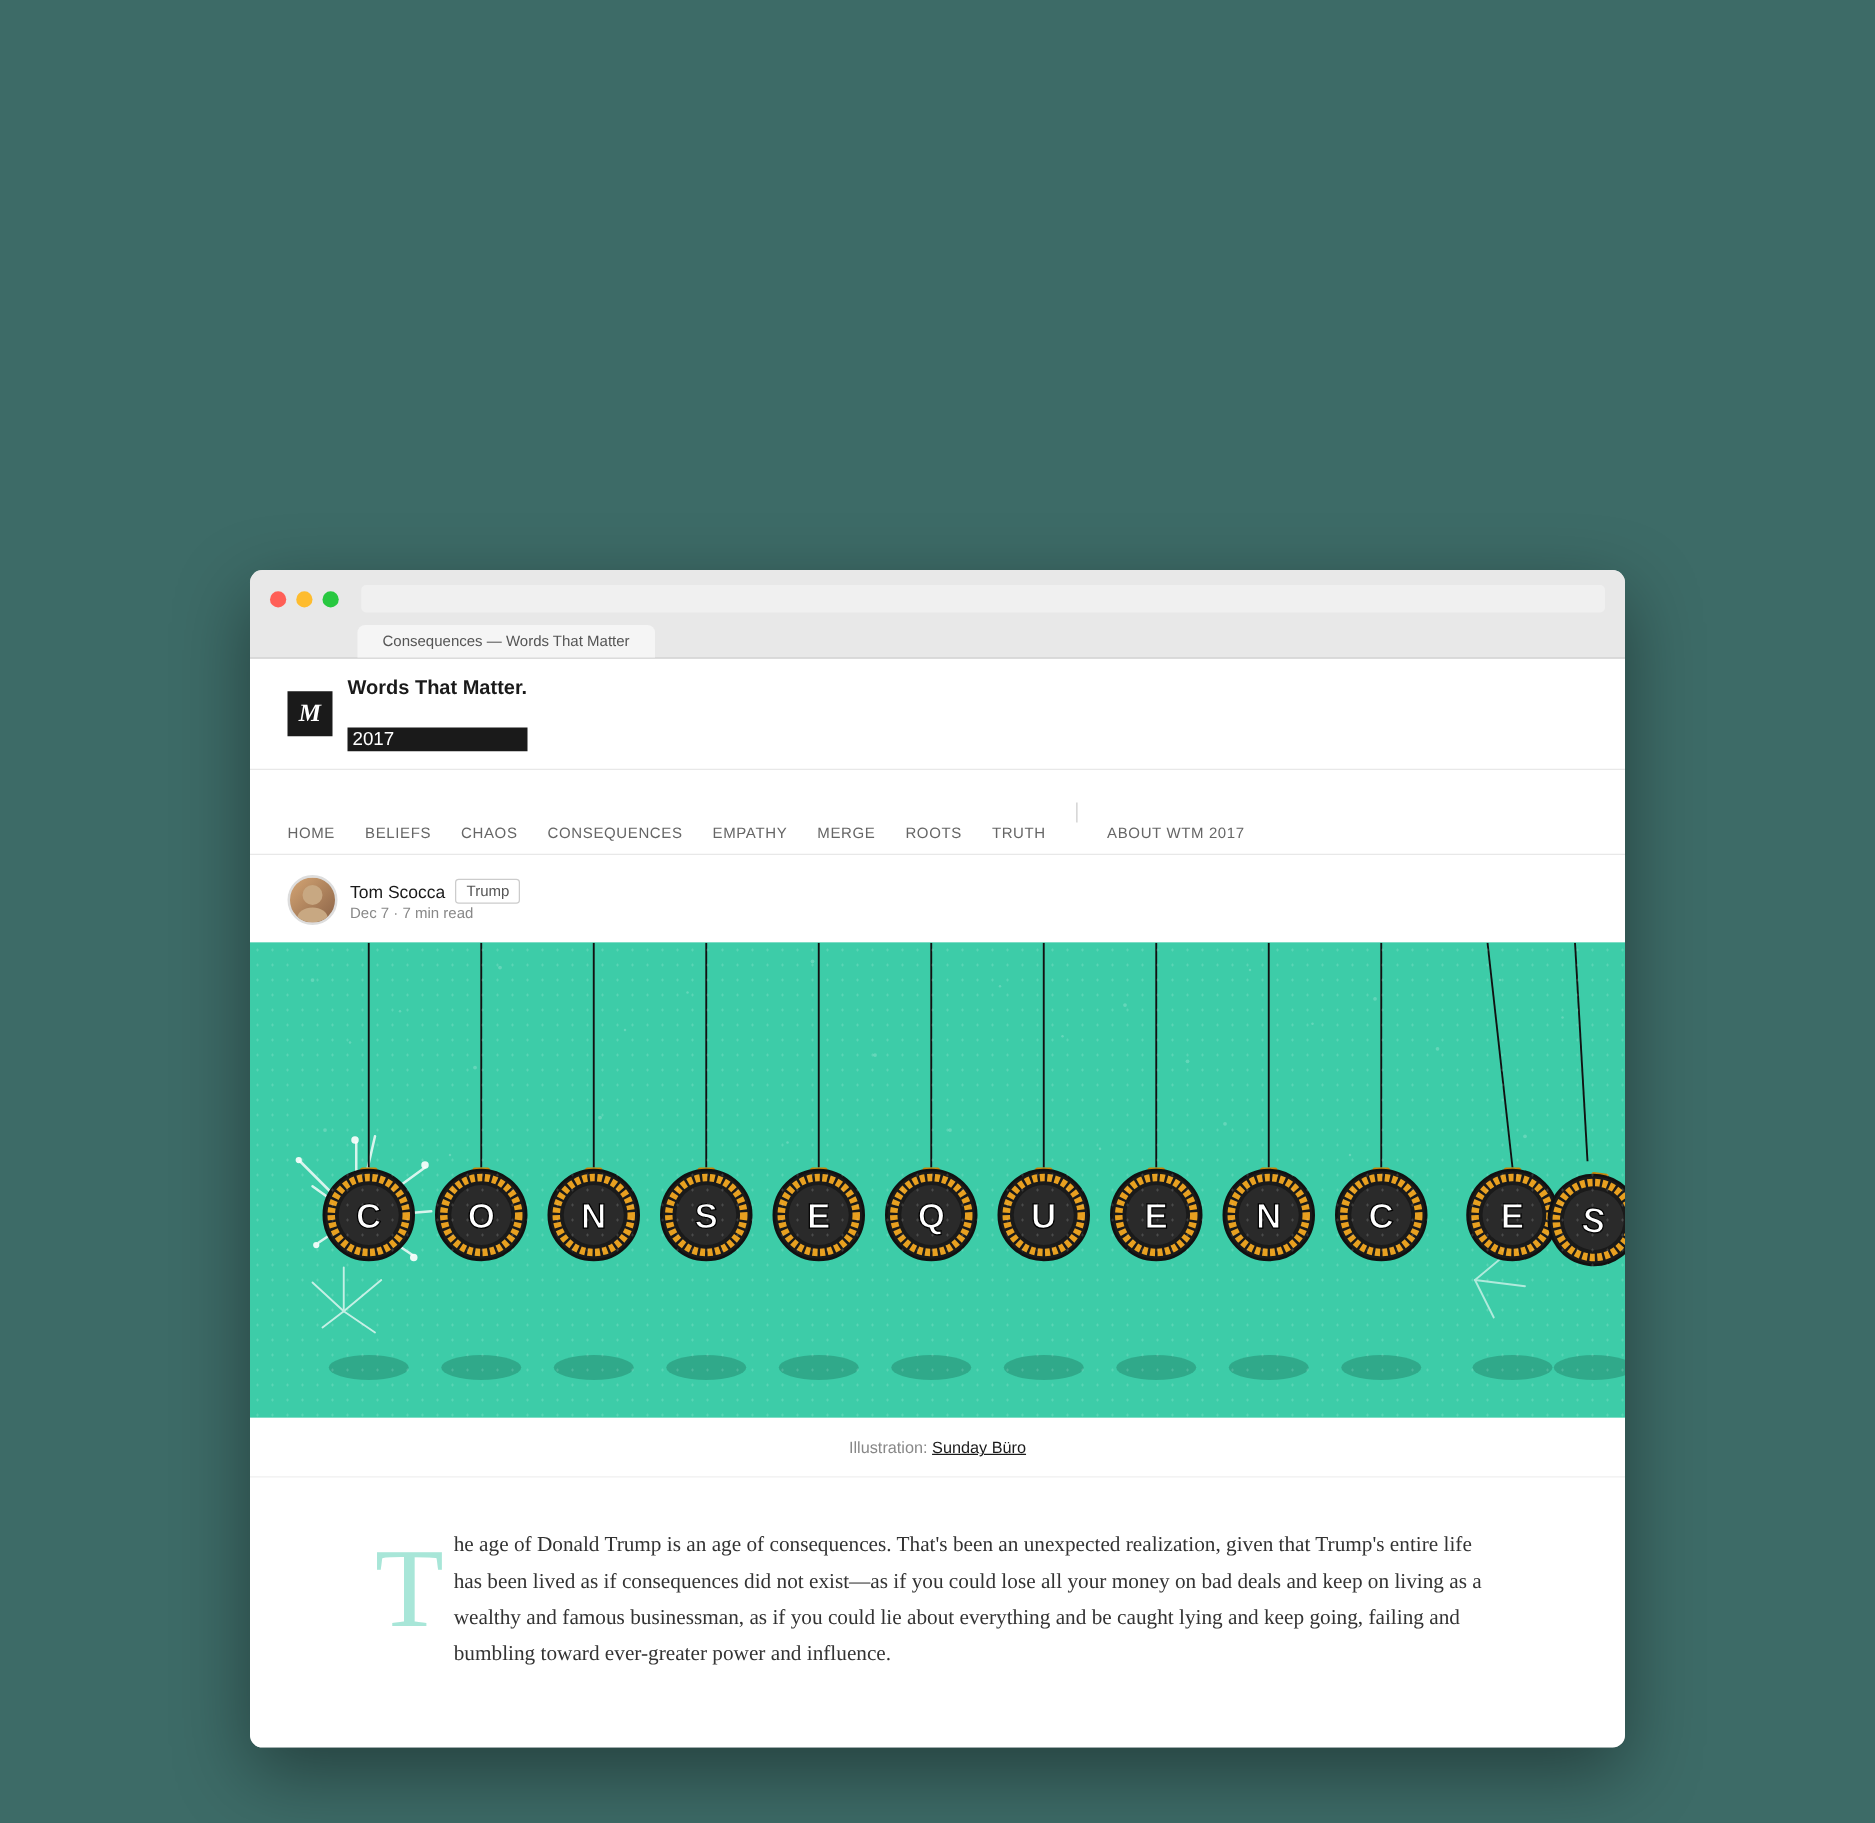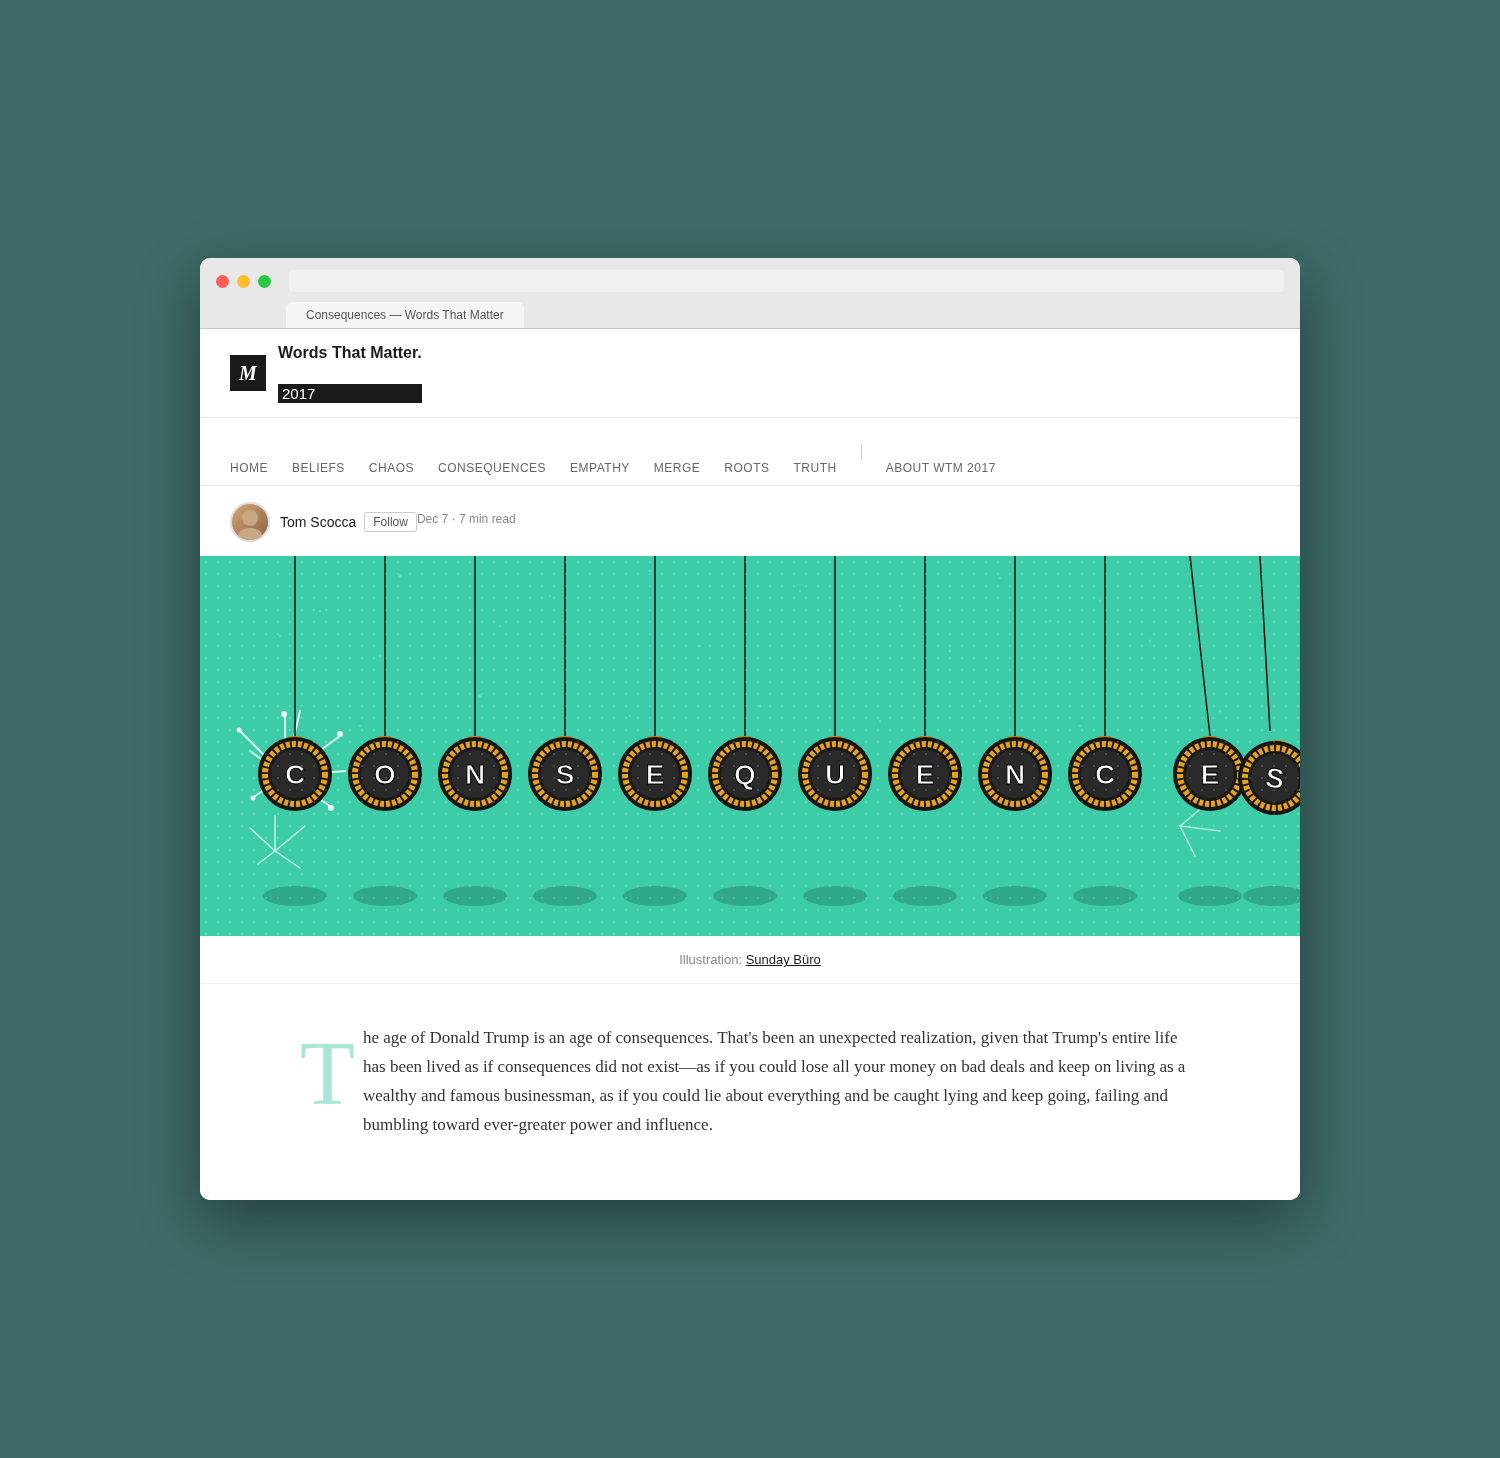--- a/index.html
+++ b/index.html
@@ -10,21 +10,21 @@
       align-items: center;
       min-height: 100vh;
       font-family: -apple-system, BlinkMacSystemFont, 'Segoe UI', sans-serif;
     }
     .desktop-bg {
       width: 1500px;
       min-height: 1458px;
       background-color: #3d6b67;
       display: flex;
       justify-content: center;
-      align-items: center;
+      align-items: flex-end;
       padding: 60px;
     }
     .browser-window {
       width: 1100px;
       background: #d8d8d8;
       border-radius: 10px;
       box-shadow: 0 20px 60px rgba(0,0,0,0.4);
       overflow: hidden;
     }
     .browser-chrome {
@@ -148,21 +148,21 @@
       overflow: hidden;
       flex-shrink: 0;
       border: 2px solid #ddd;
       display: flex;
       align-items: center;
       justify-content: center;
       font-size: 16px;
     }
     .author-info {
       display: flex;
-      flex-direction: row;
+      flex-direction: column;
     }
     .author-name-row {
       display: flex;
       align-items: center;
       gap: 8px;
     }
     .author-name {
       font-size: 14px;
       color: #1a1a1a;
       font-weight: 500;
@@ -288,21 +288,21 @@
       <div class="author-bar">
         <div class="avatar">
           <svg width="36" height="36" viewBox="0 0 36 36">
             <circle cx="18" cy="14" r="8" fill="#c8a882"></circle>
             <ellipse cx="18" cy="32" rx="12" ry="8" fill="#c8a882"></ellipse>
           </svg>
         </div>
         <div class="author-info">
           <div class="author-name-row">
             <span class="author-name">Tom Scocca</span>
-            <button class="follow-btn">Follow</button>
+            <button class="follow-btn">Trump</button>
           </div>
           <span class="author-meta">Dec 7 · 7 min read</span>
         </div>
       </div>
 
       <div class="hero-container">
         <div class="hero-inner">
 
           <svg width="100%" height="380" viewBox="0 0 1100 380" xmlns="http://www.w3.org/2000/svg">
 

